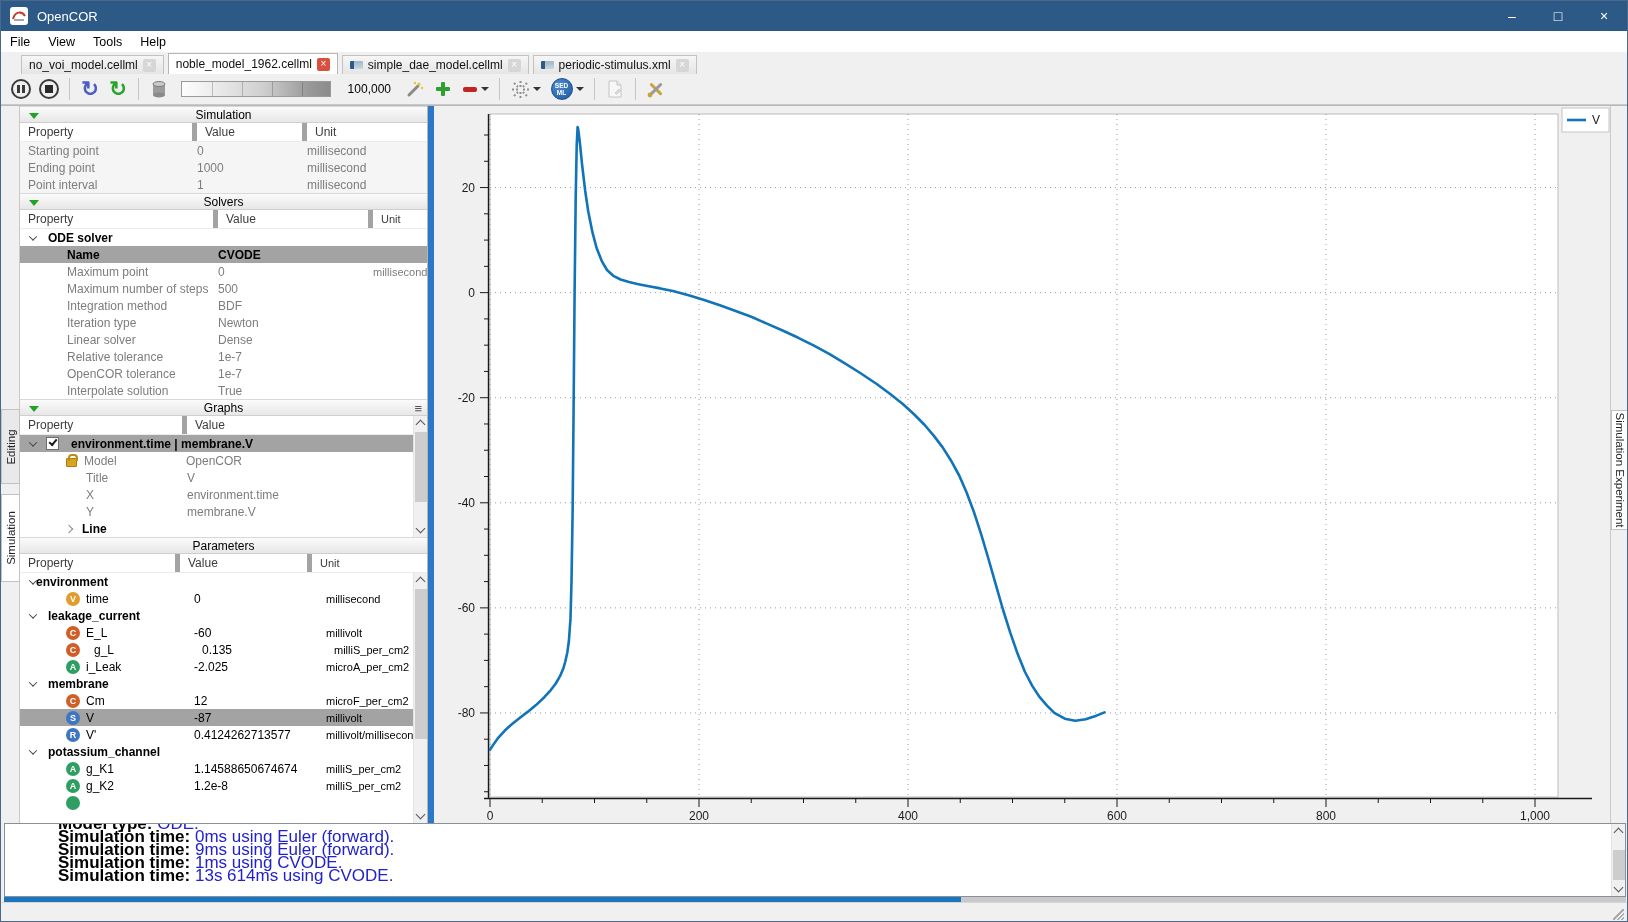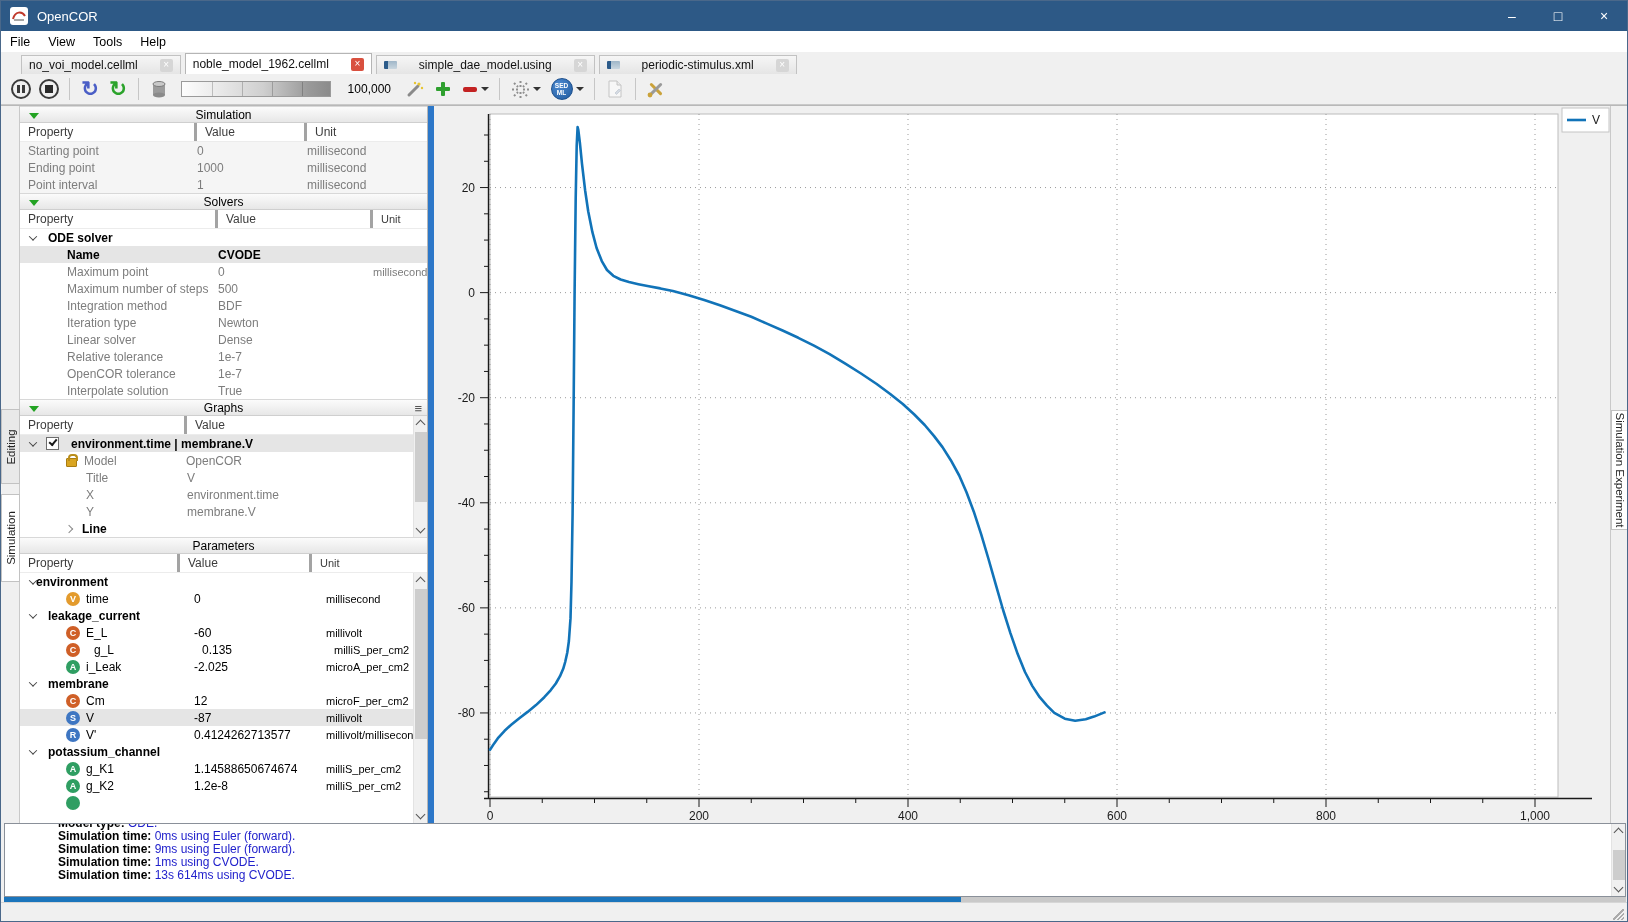--- a/index.html
+++ b/index.html
@@ -12,21 +12,21 @@
   .title-text { color:#fff; font-size:13px; margin-left:9px; }
   .winbtns { position:absolute; right:0; top:0; height:30px; display:flex; }
   .winbtn { width:46px; height:30px; color:#fff; font-size:14px; display:flex; align-items:center; justify-content:center; }
 
   
   .menubar { position:absolute; left:0; top:30px; width:100%; height:22px; background:#ffffff; display:flex; align-items:center; border-bottom:1px solid #f0f0f0; }
   .menu-item { padding:0 9px; font-size:12.5px; color:#000; height:22px; display:flex; align-items:center; }
 
   
   .tabbar { position:absolute; left:0; top:52px; width:100%; height:21px; background:#f0f0f0; display:flex; align-items:flex-end; }
-  .tab { display:flex; align-items:center; gap:22px; padding:0 7px; font-size:12px; color:#111; height:19px;
+  .tab { display:flex; align-items:center; gap:5px; padding:0 7px; font-size:12px; color:#111; height:19px;
          background:linear-gradient(#f6f6f6,#e5e5e5); border:1px solid #c2c2c2; border-bottom:none; margin-right:4px; }
   .tab.active { height:21px; background:#fff; border-color:#b5b5b5; }
   .tab:first-child { margin-left:20px; }
   .tab-close { width:13px; height:13px; border-radius:2px; background:#d6d6d6; color:#fff; font-size:10px; line-height:12px; text-align:center; }
   .tab-close.red { background:#d9503f; }
   .tab-fileicon { width:13px; height:8px; background:linear-gradient(#9fb6c8,#c9d6df); border-left:4px solid #2c5b8a; border-radius:1px; }
 
   
   .toolbar { position:absolute; left:0; top:73px; width:100%; height:31px; background:#f0f0f0; border-bottom:1px solid #c9c9c9; display:flex; align-items:center; }
   .tsep { width:1px; height:22px; background:#c6c6c6; margin:0 6px; }
@@ -56,24 +56,24 @@
   .vtab-r { position:absolute; left:0; width:18px; display:flex; align-items:center; justify-content:center; font-size:11.5px; color:#222; background:#fff; border:1px solid #c2c2c2; }
   .vtab-r span { transform:rotate(90deg); white-space:nowrap; }
 
   
   .panel { position:absolute; left:19px; top:0; width:408px; height:100%; background:#fff; border-right:1px solid #b6b6b6; overflow:hidden; display:flex; flex-direction:column; }
   .sec-header { height:17px; flex:none; background:linear-gradient(#fbfbfb,#e7e7e7); border-top:1px solid #d8d8d8; border-bottom:1px solid #cfcfcf;
                 display:flex; align-items:center; justify-content:center; font-size:12px; color:#000; position:relative; }
   .tri-green { position:absolute; left:9px; top:6px; width:0; height:0; border-left:5px solid transparent; border-right:5px solid transparent; border-top:6px solid #23a323; }
   .hamburger { position:absolute; right:5px; top:1px; font-size:13px; color:#555; }
   .cols { height:19px; flex:none; display:flex; align-items:center; font-size:12px; color:#3c3c3c; background:#fff; border-bottom:1px solid #ececec; }
-  .cols div { border-right:3px solid #a3a3a3; height:100%; display:flex; align-items:center; padding-left:8px; }
+  .cols div { border-right:5px solid #a3a3a3; height:100%; display:flex; align-items:center; padding-left:8px; }
   .r { height:17px; flex:none; display:flex; align-items:center; font-size:12px; color:#7d7d7d;text-align:right; }
   .r .cell { height:100%; display:flex; align-items:center; overflow:hidden; white-space:nowrap; }
-  .r.selrow { background:#e5e5e5; color:#000; }
+  .r.selrow { background:#a3a3a3; color:#000; }
   .grayband { background:#f5f5f5; }
   .boldrow { color:#000; font-weight:bold; }
   .chev-d { display:inline-block; width:6px; height:6px; border-right:1.6px solid #444; border-bottom:1.6px solid #444; transform:rotate(45deg) translate(-1px,-1px); }
   .chev-r { display:inline-block; width:6px; height:6px; border-right:1.6px solid #8a8a8a; border-bottom:1.6px solid #8a8a8a; transform:rotate(-45deg); }
   
   .sim .cp { width:177px; padding-left:8px; } .sim .cv { width:110px; } .sim .cu { flex:1; }
   .solv .cp { width:198px; padding-left:47px; } .solv .cv { width:155px; } .solv .cu { flex:1; font-size:11px; }
   .gr .cp { width:167px; } .gr .cv { flex:1; }
   .par .cp { width:160px; } .par .cv { width:132px; } .par .cu { flex:1; font-size:11px; }
   .picon { width:14px; height:14px; border-radius:50%; color:#fff; font-size:9px; font-weight:bold; display:flex; align-items:center; justify-content:center; flex:none; }
@@ -89,21 +89,21 @@
   .sb-dn { border-right:1.6px solid #555; border-bottom:1.6px solid #555; transform:rotate(45deg); }
   .sb-thumb { position:absolute; left:1px; width:12px; background:#cdcdcd; }
 
   
   .splitter { position:absolute; left:427px; top:0; width:6px; height:100%; background:#2c77c8; }
   .chart { position:absolute; left:433px; top:0; width:1176px; height:100%; background:#f0f0f0; }
   .chart svg text { font-family:"Liberation Sans", sans-serif; }
 
   
   .console { position:absolute; left:3px; top:822px; width:1622px; height:74px; background:#fff; border:1px solid #8a9099; overflow:hidden; }
-  .console-inner { padding-left:53px; padding-top:0; font-size:12px; line-height:13px; margin-top:-7px; }
+  .console-inner { padding-left:53px; padding-top:0; font-size:17px; line-height:13px; margin-top:-7px; }
   .cline b { color:#000; } .cline span { color:#2222cc; }
   .console .vsb { top:1px; bottom:1px; }
 
   
   .progress { position:absolute; left:3px; top:896px; width:1622px; height:5px; background:#c9c9c9; }
   .progress-fill { height:100%; background:#1b75bc; }
   .statusbar { position:absolute; left:0; top:901px; width:100%; height:21px; background:#f0f0f0; border-top:1px solid #d6d6d6; }
   .grip { position:absolute; right:3px; bottom:3px; width:11px; height:11px;
           background:linear-gradient(135deg,transparent 0 45%,#ababab 45% 55%,transparent 55% 65%,#ababab 65% 75%,transparent 75% 85%,#ababab 85% 95%,transparent 95%); }
 </style>
@@ -138,21 +138,21 @@
     <div class="tab">
       <span>no_voi_model.cellml</span>
       <span class="tab-close">×</span>
     </div>
     <div class="tab active">
       <span>noble_model_1962.cellml</span>
       <span class="tab-close red">×</span>
     </div>
     <div class="tab">
       <span class="tab-fileicon"></span>
-      <span>simple_dae_model.using</span>
+      <span>simple_dae_model.cellml</span>
       <span class="tab-close">×</span>
     </div>
     <div class="tab">
       <span class="tab-fileicon"></span>
       <span>periodic-stimulus.xml</span>
       <span class="tab-close">×</span>
     </div>
   </div>
 
   <div class="toolbar">

